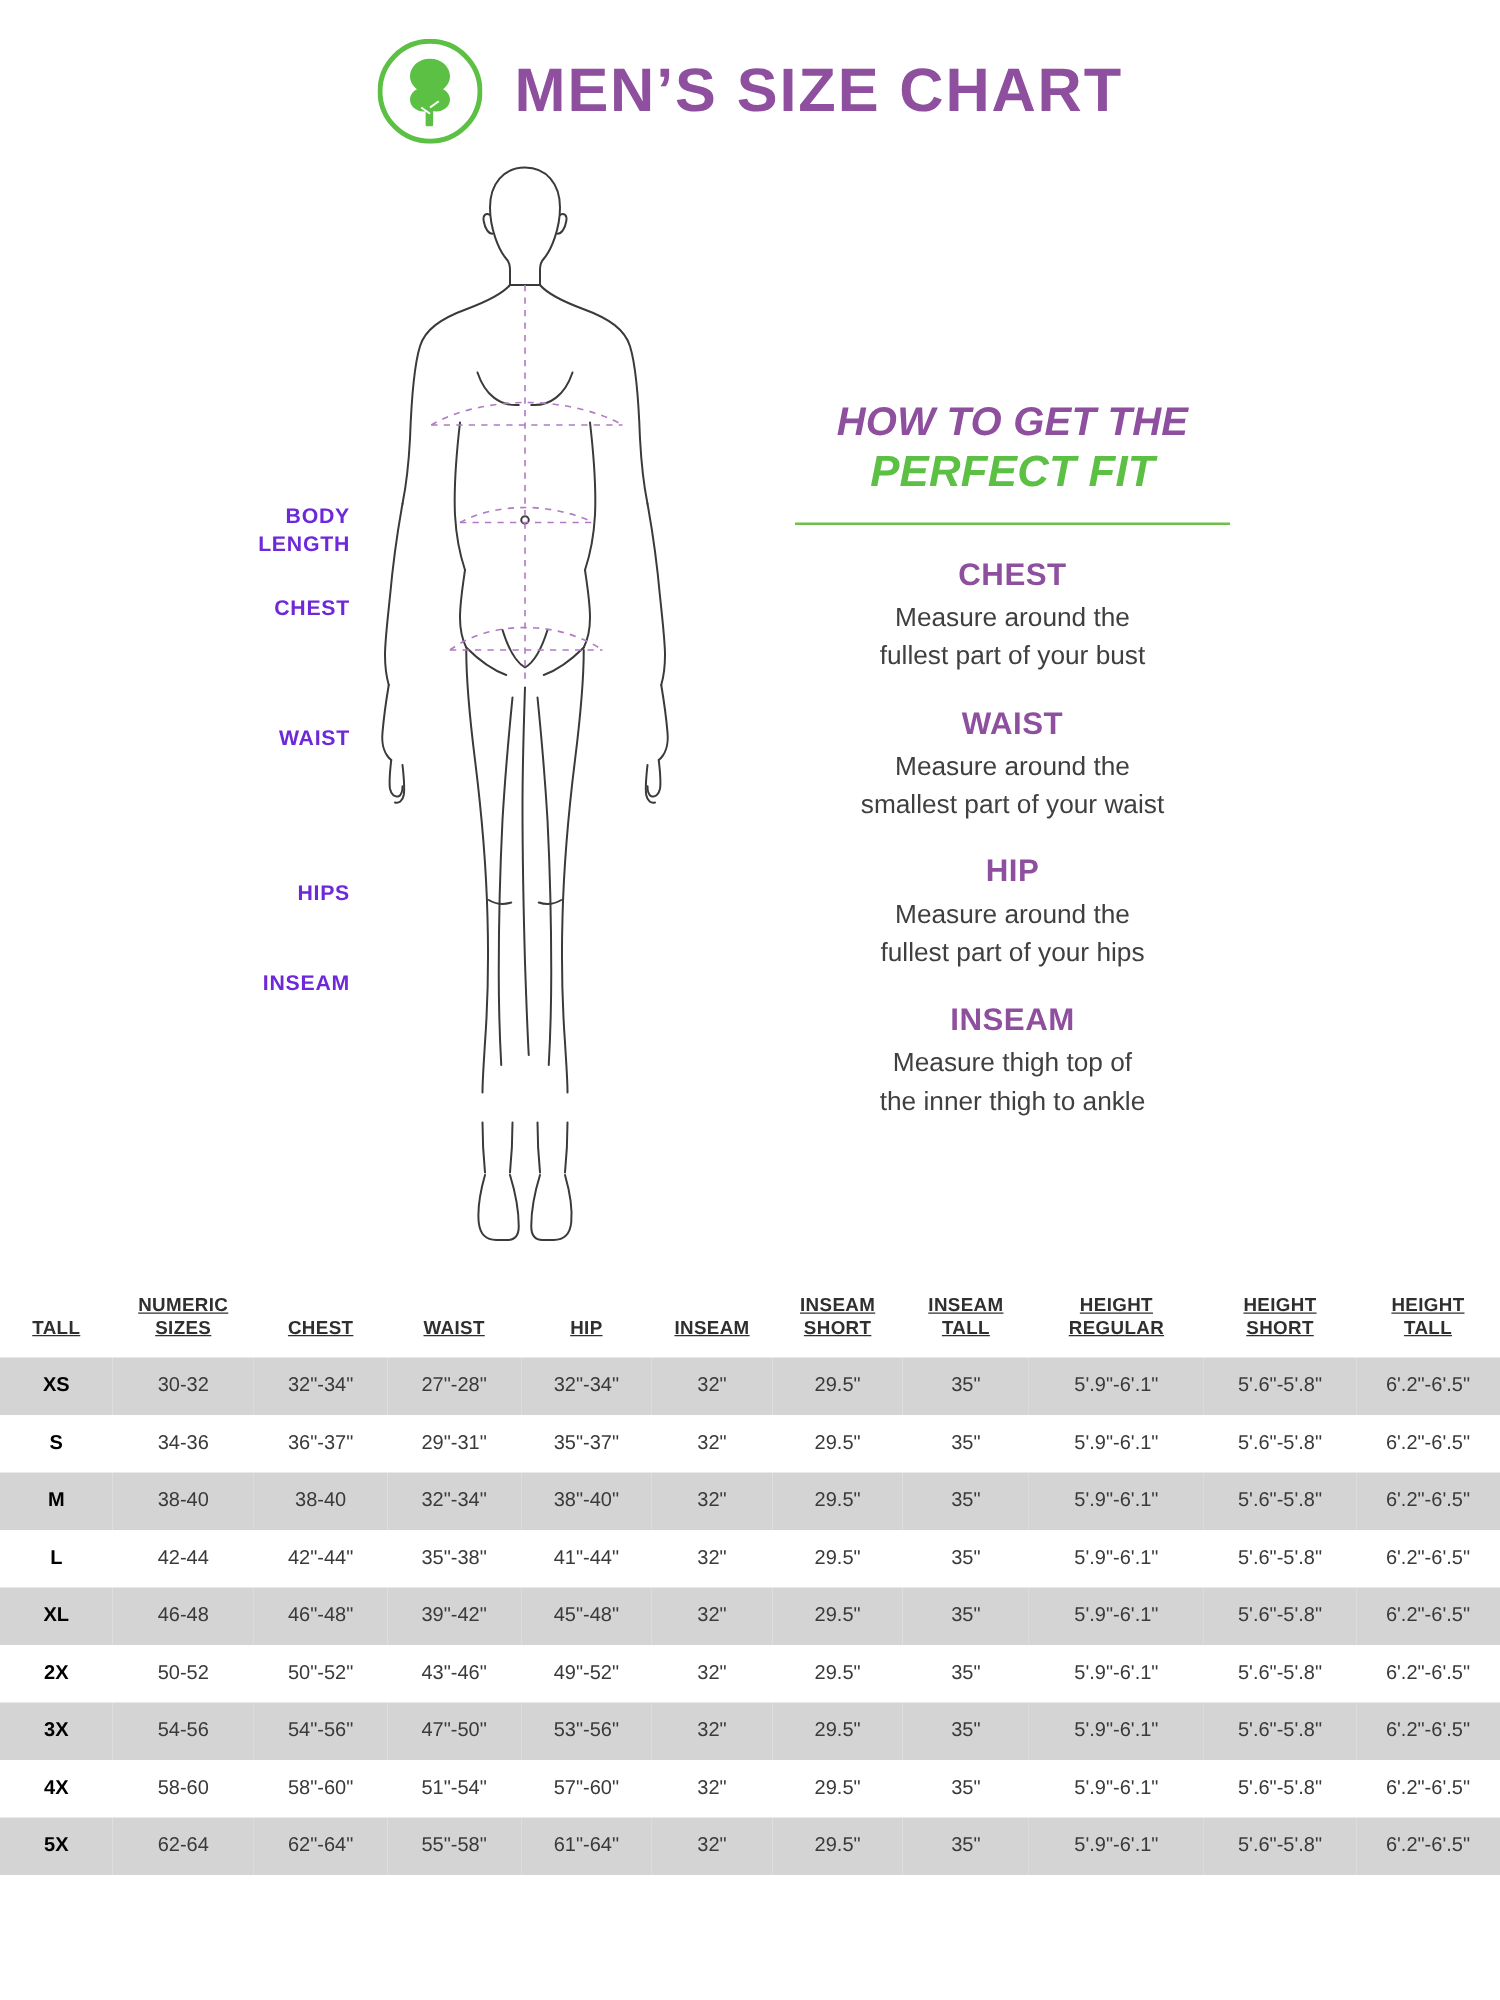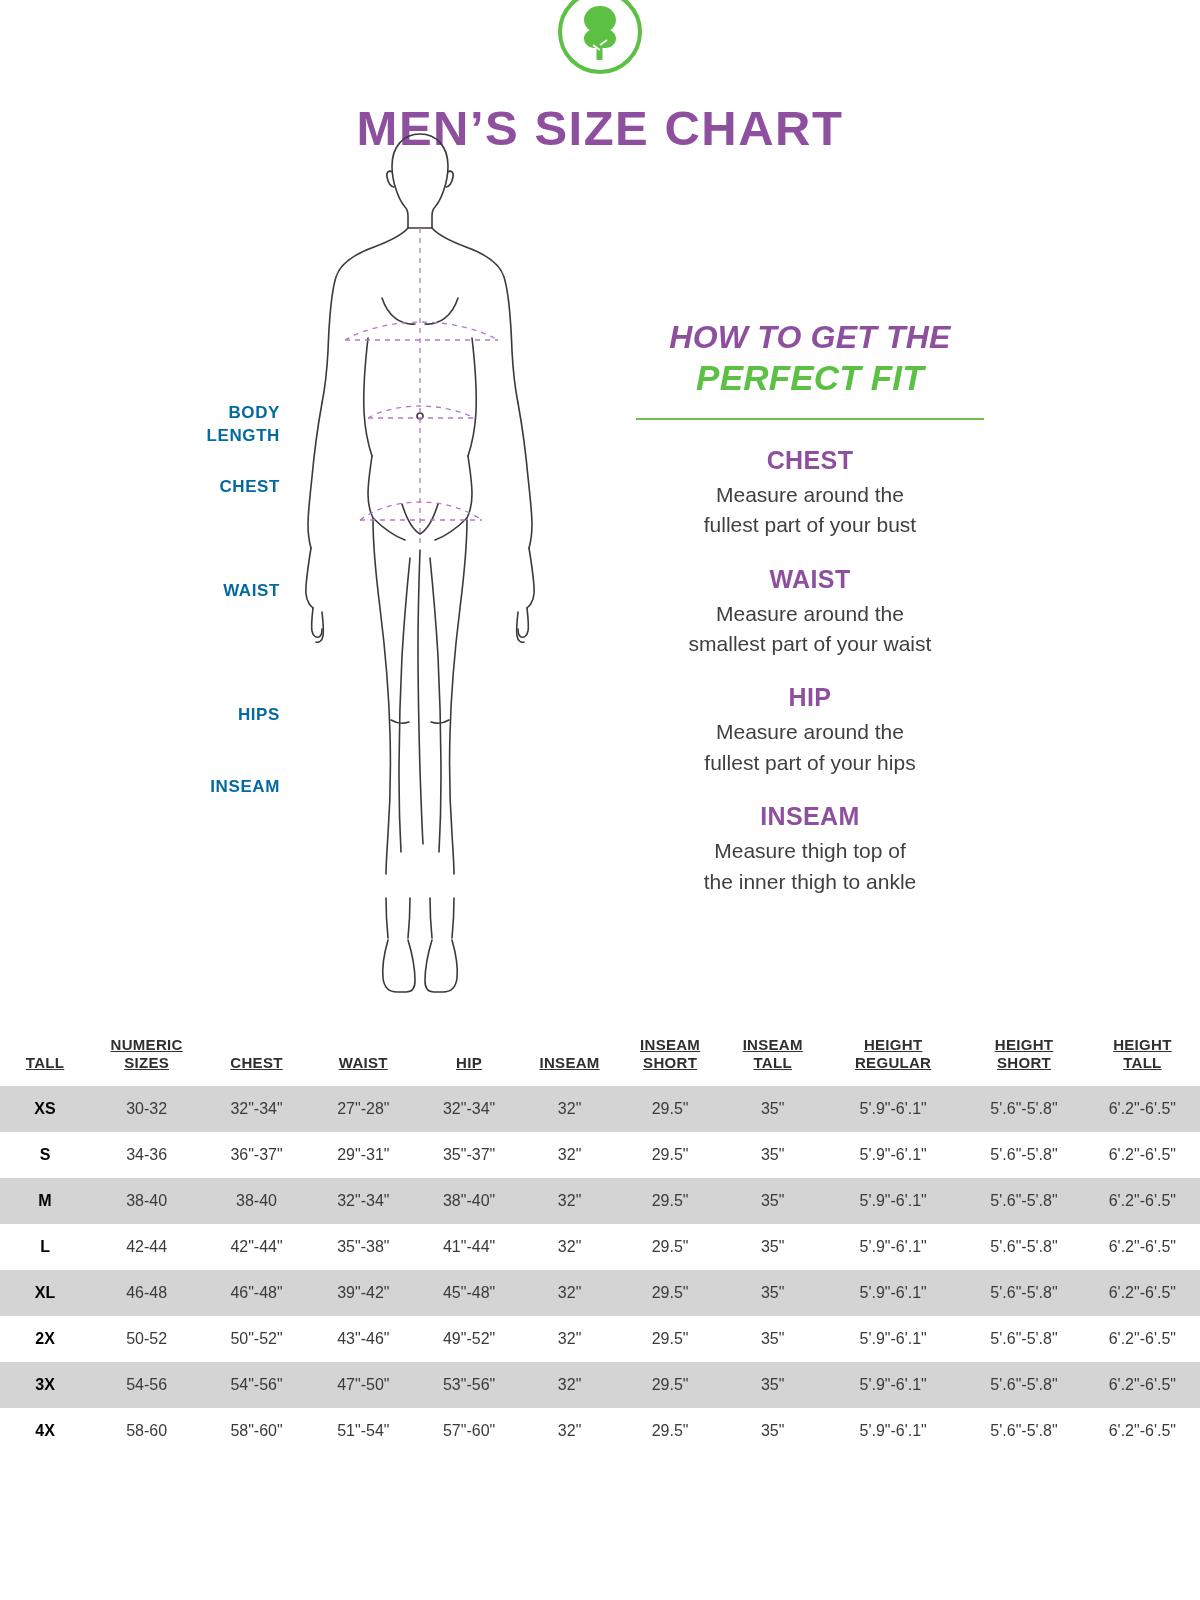--- a/index.html
+++ b/index.html
@@ -15,21 +15,20 @@
   }
 
   
   .header {
     display: flex;
     align-items: center;
     justify-content: center;
     gap: 26px;
     padding-top: 38px;
     height: 108px;
-    flex-direction: column;
   }
   .logo-wrap { width: 84px; height: 84px; flex: 0 0 auto; }
   .page-title {
     font-size: 49px;
     font-weight: bold;
     letter-spacing: 1.5px;
     color: #8e4f9e;
     white-space: nowrap;
   }
 
@@ -45,21 +44,21 @@
     top: 20px;
     width: 340px;
     height: 880px;
   }
   .labels {
     position: absolute;
     left: 150px;
     top: 20px;
     width: 130px;
     height: 880px;
-    color: #0369a1;
+    color: #6d28d9;
     font-size: 17px;
     font-weight: bold;
     letter-spacing: 0.6px;
     text-align: right;
   }
   .labels div { position: absolute; right: 0; line-height: 1.35; }
   .lbl-body   { top: 274px; }
   .lbl-chest  { top: 348px; }
   .lbl-waist  { top: 452px; }
   .lbl-hips   { top: 576px; }
@@ -409,15 +408,28 @@
           <td>58"-60"</td>
           <td>51"-54"</td>
           <td>57"-60"</td>
           <td>32"</td>
           <td>29.5"</td>
           <td>35"</td>
           <td>5'.9"-6'.1"</td>
           <td>5'.6"-5'.8"</td>
           <td>6'.2"-6'.5"</td>
         </tr>
+        <tr class="shade">
+          <td class="size-col">5X</td>
+          <td>62-64</td>
+          <td>62"-64"</td>
+          <td>55"-58"</td>
+          <td>61"-64"</td>
+          <td>32"</td>
+          <td>29.5"</td>
+          <td>35"</td>
+          <td>5'.9"-6'.1"</td>
+          <td>5'.6"-5'.8"</td>
+          <td>6'.2"-6'.5"</td>
+        </tr>
       </tbody>
   </table>
 </div>
 
 </body></html>

